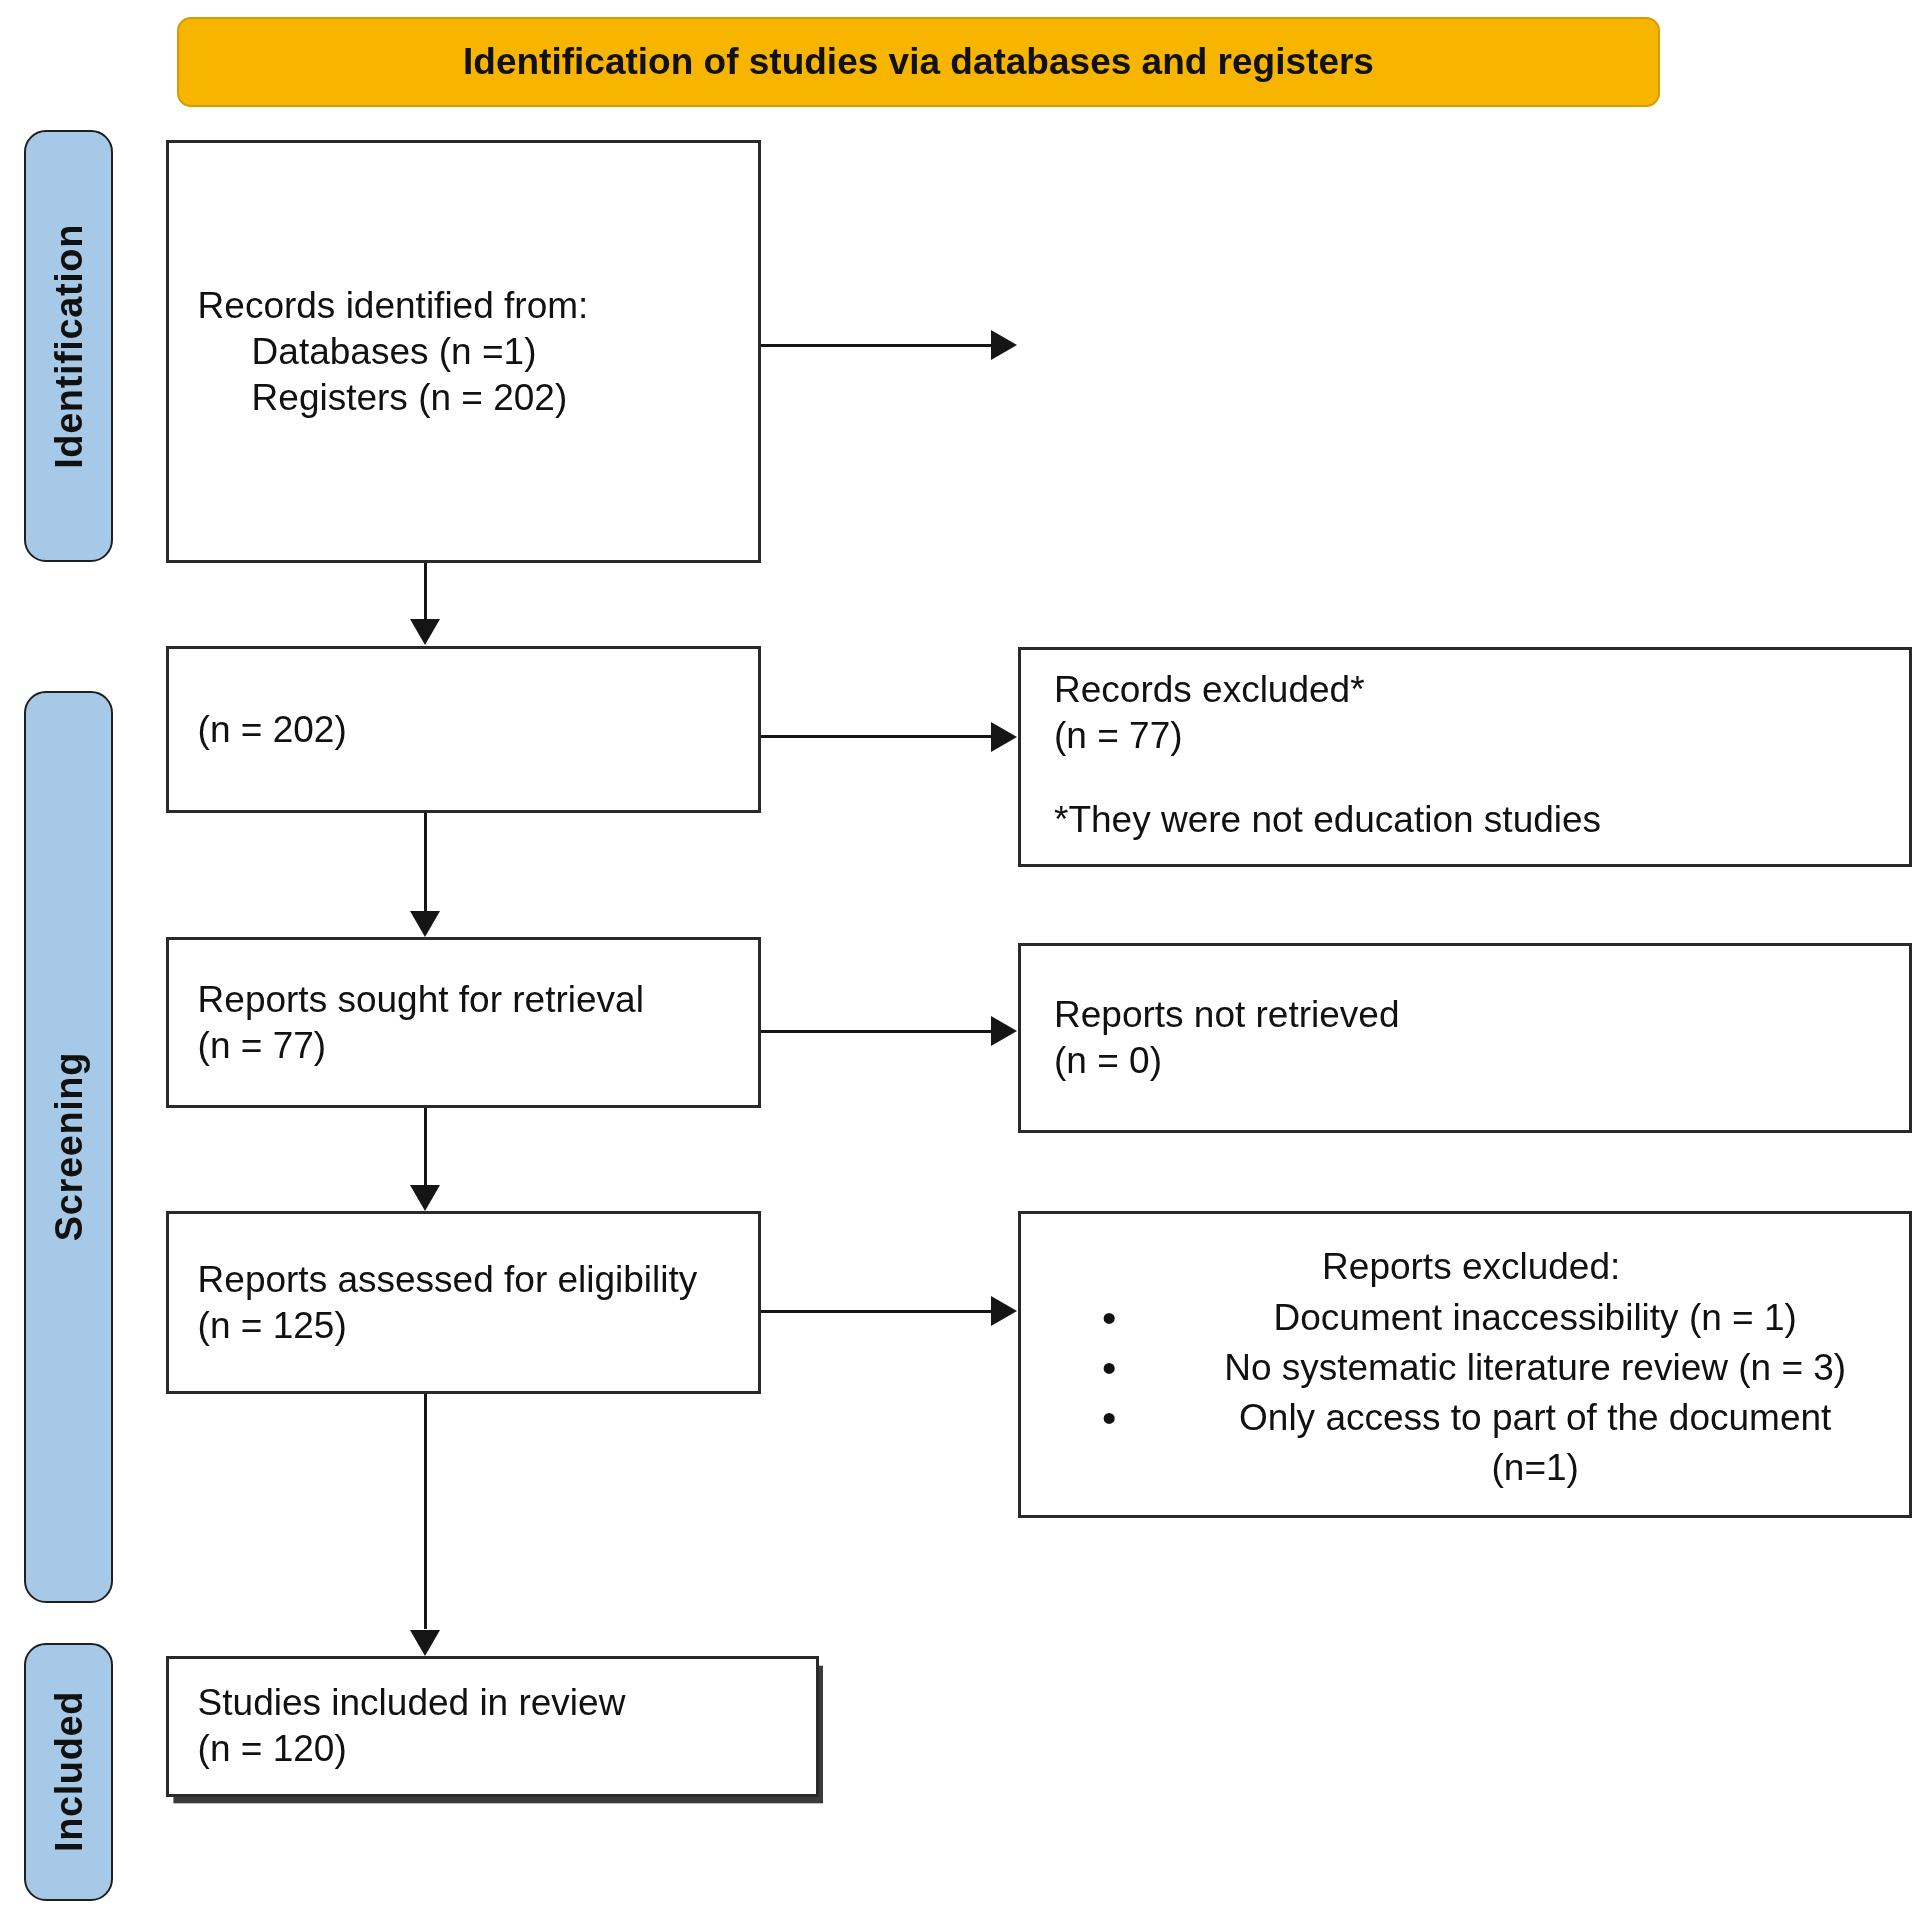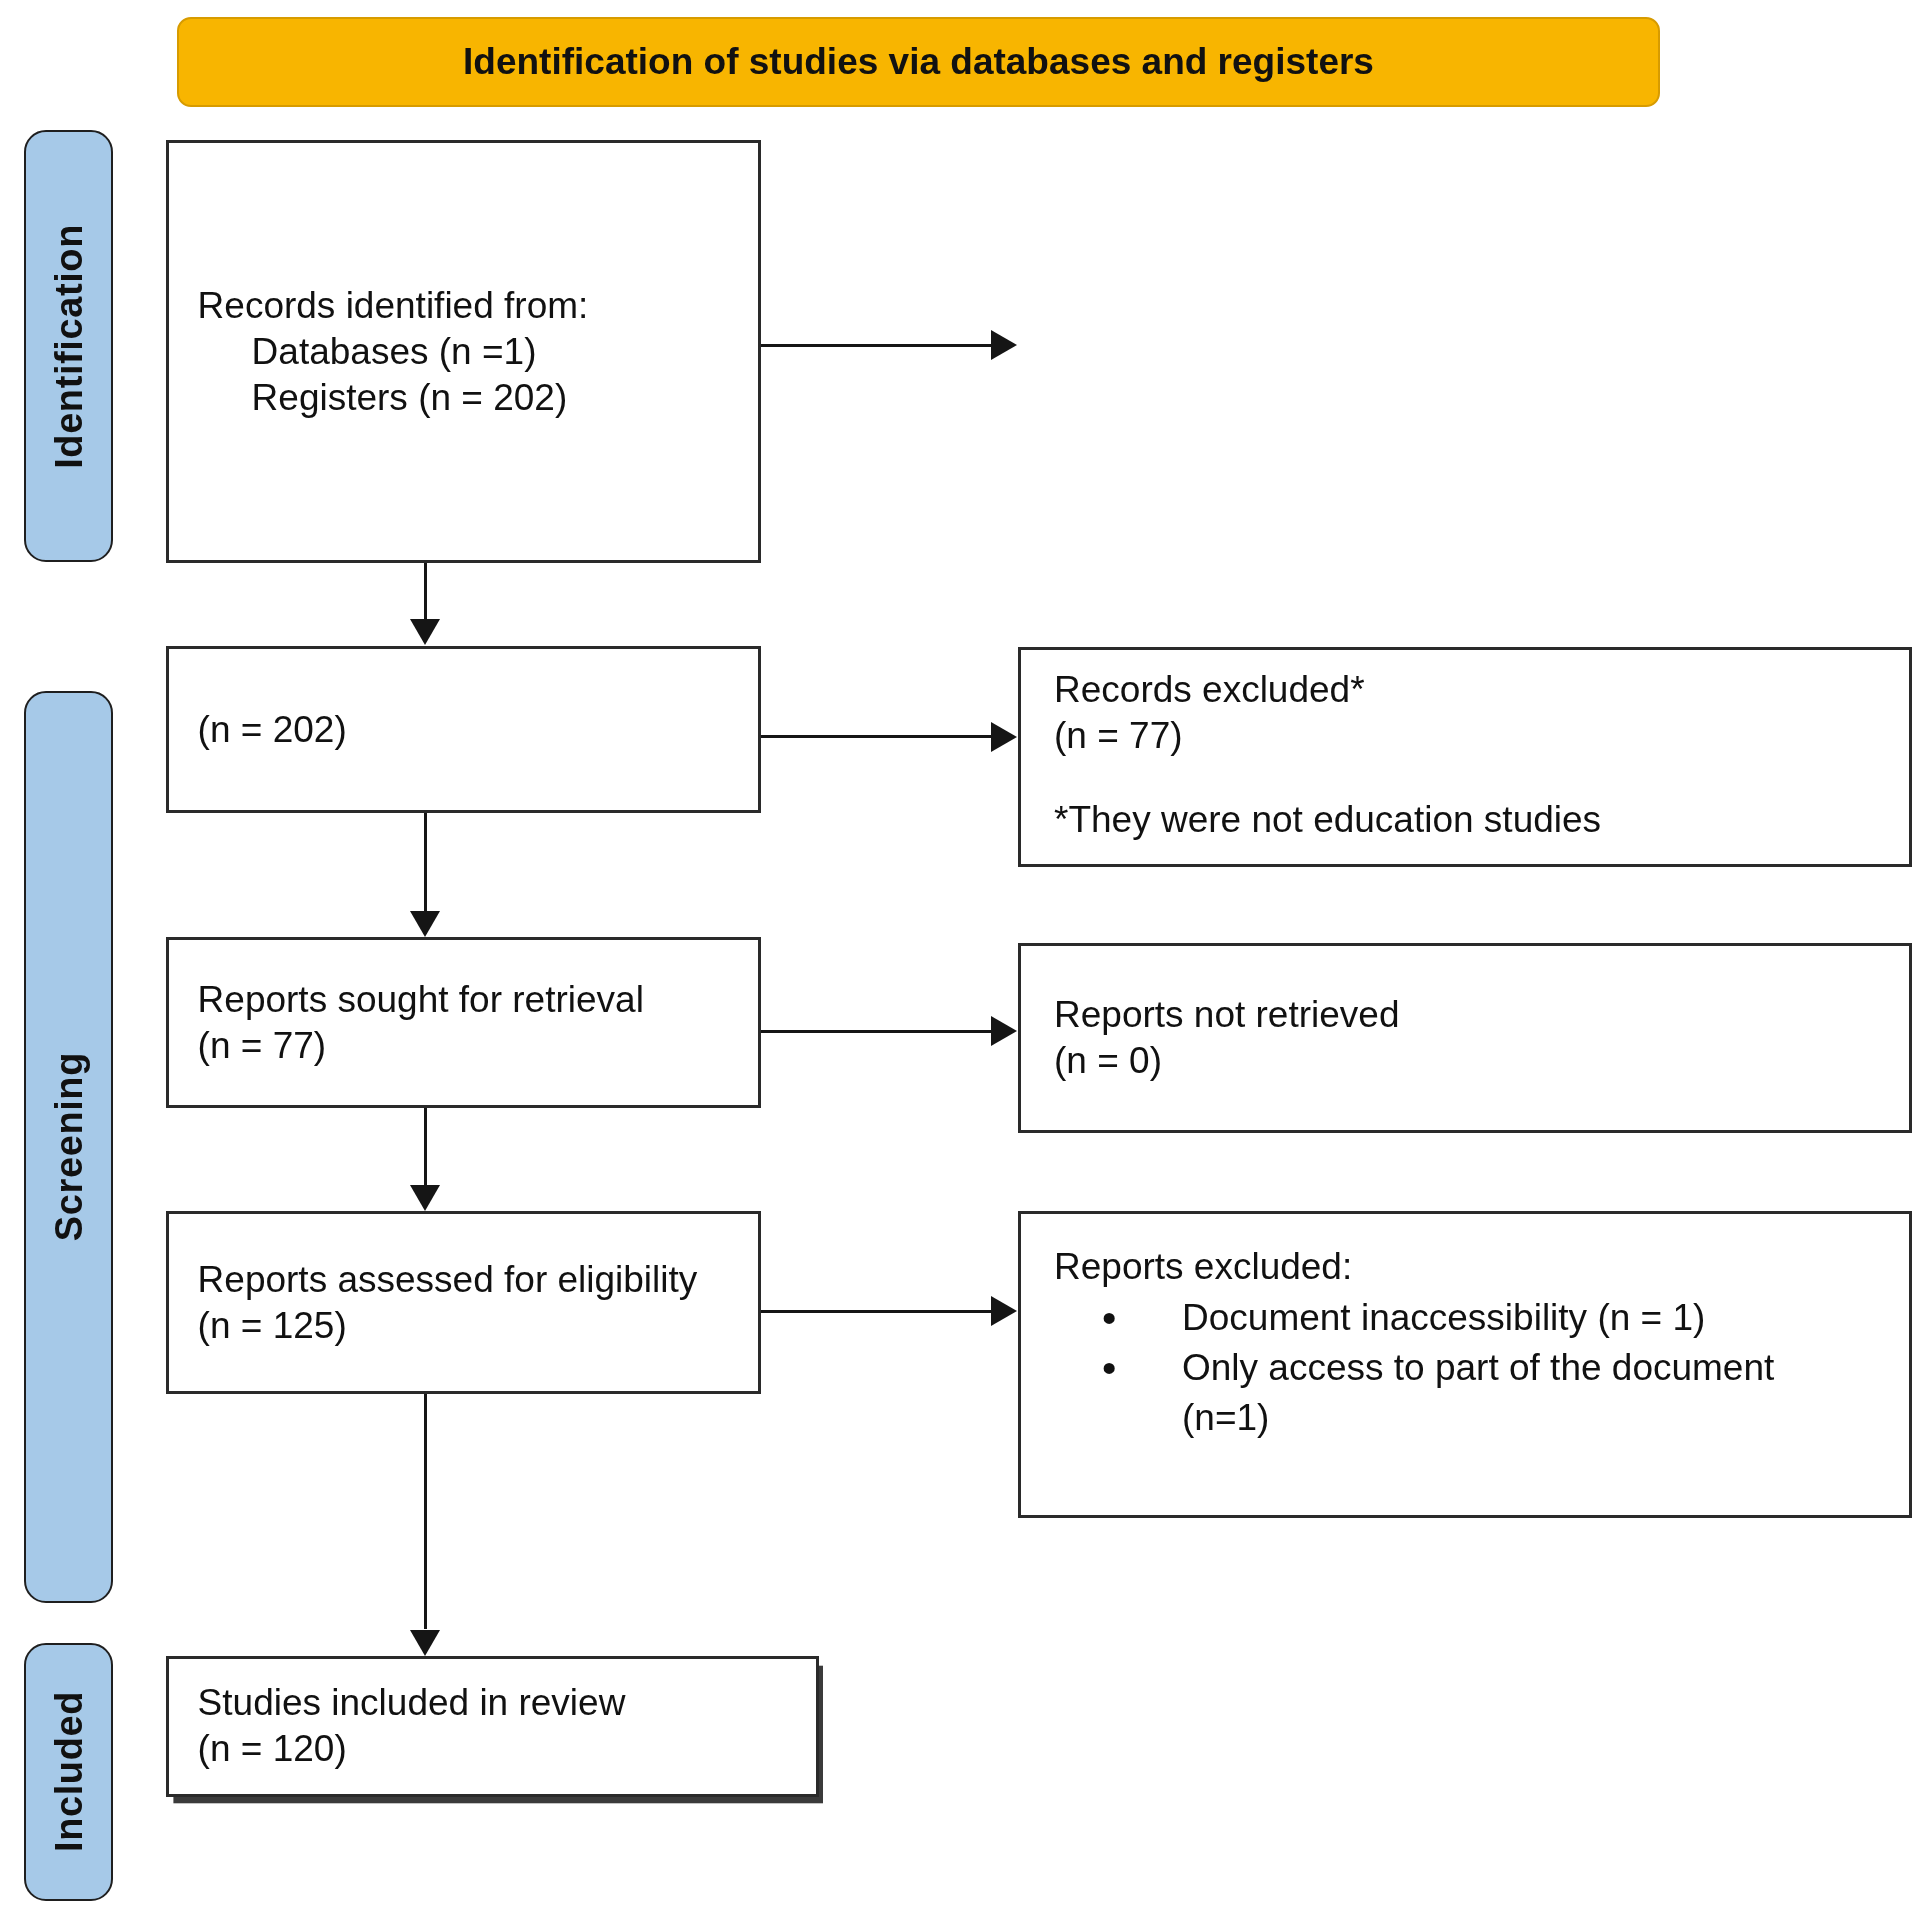--- a/index.html
+++ b/index.html
@@ -49,21 +49,21 @@
   .vcenter { display:flex; flex-direction:column; justify-content:center; }
   .b1 { left:166px;  top:140px;  width:595px; height:423px; padding:0 13.7px 0 28.6px; }
   .b2 { left:166px;  top:646px; width:595px; height:167px; padding:0 13.7px 0 28.6px; }
   .b3 { left:166px;  top:937px; width:595px; height:171px; padding:0 13.7px 0 28.6px; }
   .b4 { left:166px;  top:1211px; width:595px; height:183px; padding:0 13.7px 0 28.6px; }
   .b5 { left:166px;  top:1656px; width:653px; height:141px; padding:20.6px 13.7px 0 28.6px;
         box-shadow:5.7px 8px 0 -1.7px var(--shadow); }
   .r1 { left:1018px; top:131px;  width:894px; height:430px; padding:0 17px 0 33px; }
   .r2 { left:1018px; top:647px; width:894px; height:220px; padding:17px 17px 0 33px; }
   .r3 { left:1018px; top:943px; width:894px; height:190px; padding:0 17px 0 33px; }
-  .r4 { left:1018px; top:1211px; width:894px; height:307px; padding:30px 20.6px 0 33px; }
+  .r4 { left:1018px; top:1211px; width:894px; height:307px; padding:30px 20.6px 0 33px;text-align:center; }
 
   .indent1 { margin-left:54px; }
   .indent2 { margin-left:63px; }
   .note    { margin-top:38px; }
   em { font-style:italic; }
 
   .blist { list-style:none; margin-top:3px; padding-left:128px; }
   .blist li { position:relative; line-height:50px; white-space:pre-line; }
   .blist li::before {
     content:"\2022"; position:absolute; left:-80px; top:0;
@@ -142,20 +142,21 @@
 
   <div class="box b4 vcenter">
     <div>Reports assessed for eligibility</div>
     <div>(n = 125)</div>
   </div>
 
   <div class="box r4">
     <div>Reports excluded:</div>
     <ul class="blist">
       <li>Document inaccessibility (n = 1)</li>
+      <li>No systematic literature review (n = 3)</li>
       <li>Only access to part of the document
 (n=1)</li>
     </ul>
   </div>
 
   <div class="box b5">
     <div>Studies included in review</div>
     <div>(n = 120)</div>
   </div>
 

